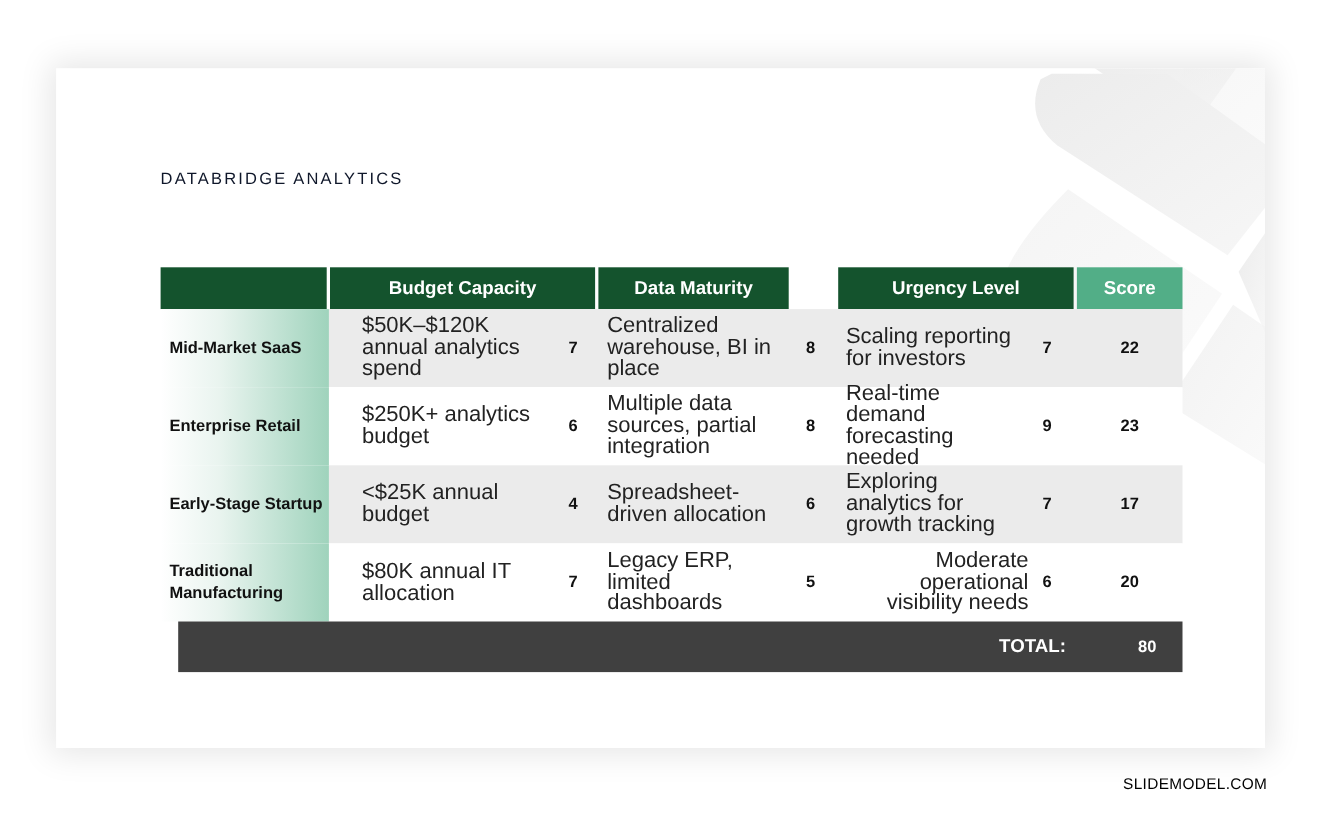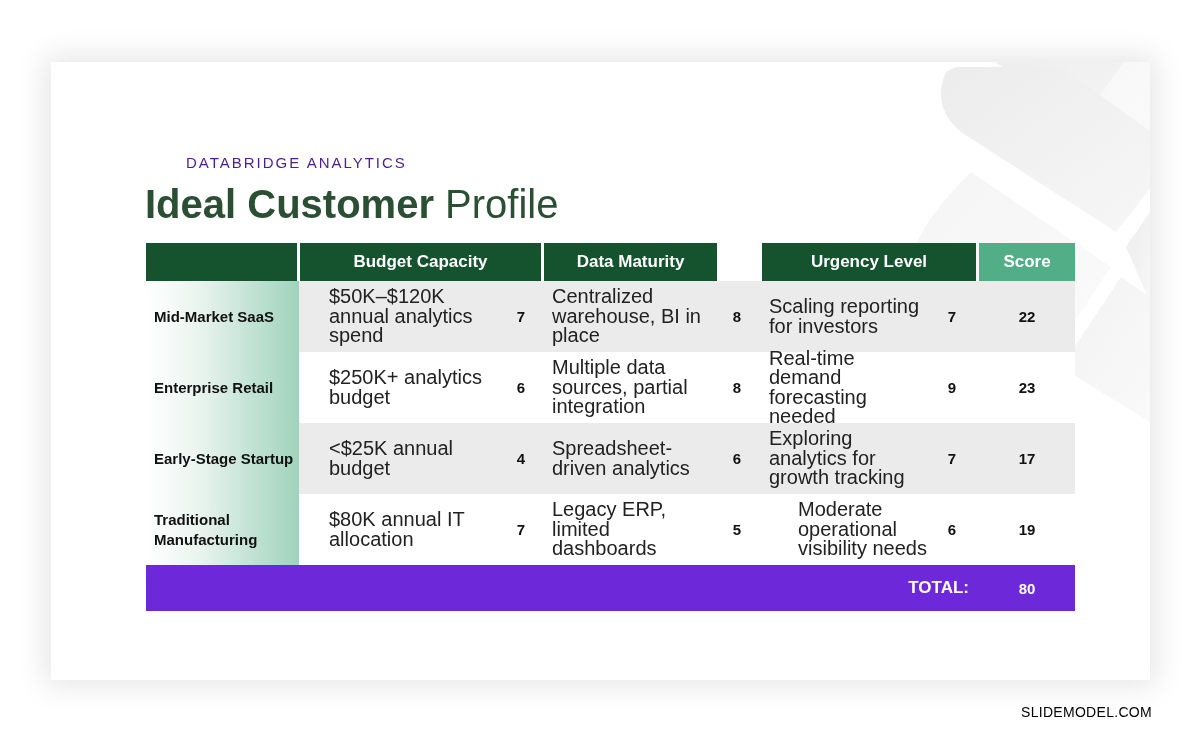--- a/index.html
+++ b/index.html
@@ -21,22 +21,21 @@
     box-shadow: 0 0 28px 6px rgba(0,0,0,0.10);
     overflow: hidden;
   }
   .deco {
     position: absolute; left: 0; top: 0; width: 1099px; height: 618px;
     pointer-events: none;
   }
   .eyebrow {
     position: absolute; left: 95px; top: 92px;
     font-size: 15px; letter-spacing: 2px;
-    color: #4c1d95;
-    margin-left: 40px;
+    color: #0f172a;
   }
   .title {
     position: absolute; left: 94px; top: 120px;
     font-size: 40px; color: #2b4f33; white-space: nowrap;
   }
   .title .bold { font-weight: 700; }
   .title .light { font-weight: 400; }
 
   .table {
     position: absolute; left: 95px; top: 181px;
@@ -63,21 +62,21 @@
     position: absolute; top: 0; height: 71px;
     display: flex; align-items: center;
     font-size: 20px; color: #222222; line-height: 19.5px;
   }
   .num {
     position: absolute; top: 0; height: 71px;
     display: flex; align-items: center; justify-content: center;
     font-weight: 700; font-size: 15px; color: #111111;
   }
   .total {
-    position: relative; height: 46px; background: #6d28d9;
+    position: relative; height: 46px; background: #404040; margin-left: 16px;
   }
   .total-label {
     position: absolute; right: 106px; top: 0; height: 46px;
     display: flex; align-items: center;
     color: #ffffff; font-weight: 700; font-size: 17px;
   }
   .total-val {
     position: absolute; left: 833px; width: 96px; top: 0; height: 46px;
     display: flex; align-items: center; justify-content: center;
     color: #ffffff; font-weight: 700; font-size: 15px;
@@ -104,24 +103,20 @@
       <path d="M 930 -10 L 1080 -10 L 1030 60 L 930 -10 Z"></path>
       <path d="M 940 0 L 1025 0 L 1005 52 L 1099 118 L 1099 -10 Z" opacity="0.5"></path>
       <path d="M 895 10 Q 880 45 910 70 L 1065 170 L 1128 90 L 1010 5 L 905 5 Z"></path>
       <path d="M 920 110 L 1060 205 L 1000 295 L 860 195 Q 870 160 920 110 Z" opacity="0.55"></path>
       <path d="M 1075 185 L 1099 150 L 1099 240 Z"></path>
       <path d="M 1010 305 L 1070 215 L 1099 235 L 1099 360 Z" opacity="0.7"></path>
     </g>
   </svg>
 
   <div class="eyebrow">DATABRIDGE ANALYTICS</div>
-  <div class="title">
-    <span class="bold">Ideal Customer</span>
-    <span class="light">Profile</span>
-  </div>
 
   <div class="table">
     <div class="hdr">
       <div class="hcell" style="left:0;width:151px;"></div>
       <div class="hcell" style="left:154px;width:241px;">Budget Capacity</div>
       <div class="hcell" style="left:398px;width:173px;">Data Maturity</div>
       <div class="hcell" style="left:616px;width:214px;">Urgency Level</div>
       <div class="hcell score" style="left:833px;width:96px;">Score</div>
     </div>
 
@@ -147,37 +142,37 @@
       <div class="desc" style="left:623px;width:160px;">Real-time demand forecasting needed</div>
       <div class="num" style="left:794px;width:24px;">9</div>
       <div class="num" style="left:833px;width:96px;">23</div>
     </div>
 
     <div class="row alt">
       <div class="body-bg"></div>
       <div class="seg" style="left:0;width:153px;">Early-Stage Startup</div>
       <div class="desc" style="left:183px;width:170px;">&lt;$25K annual budget</div>
       <div class="num" style="left:363px;width:24px;">4</div>
-      <div class="desc" style="left:406px;width:160px;">Spreadsheet-driven analytics</div>
+      <div class="desc" style="left:406px;width:160px;">Spreadsheet-driven allocation</div>
       <div class="num" style="left:579px;width:24px;">6</div>
       <div class="desc" style="left:623px;width:160px;">Exploring analytics for growth tracking</div>
       <div class="num" style="left:794px;width:24px;">7</div>
       <div class="num" style="left:833px;width:96px;">17</div>
     </div>
 
     <div class="row">
       <div class="body-bg"></div>
       <div class="seg" style="left:0;width:153px;">Traditional Manufacturing</div>
       <div class="desc" style="left:183px;width:170px;">$80K annual IT allocation</div>
       <div class="num" style="left:363px;width:24px;">7</div>
       <div class="desc" style="left:406px;width:160px;">Legacy ERP, limited dashboards</div>
       <div class="num" style="left:579px;width:24px;">5</div>
-      <div class="desc" style="left:652px;width:160px;">Moderate operational visibility needs</div>
+      <div class="desc" style="left:629px;width:160px;text-align:right;">Moderate operational visibility needs</div>
       <div class="num" style="left:794px;width:24px;">6</div>
-      <div class="num" style="left:833px;width:96px;">19</div>
+      <div class="num" style="left:833px;width:96px;">20</div>
     </div>
 
     <div class="total">
       <div class="total-label">TOTAL:</div>
       <div class="total-val">80</div>
     </div>
   </div>
 </div>
 
 <div class="watermark">SLIDEMODEL.COM</div>

